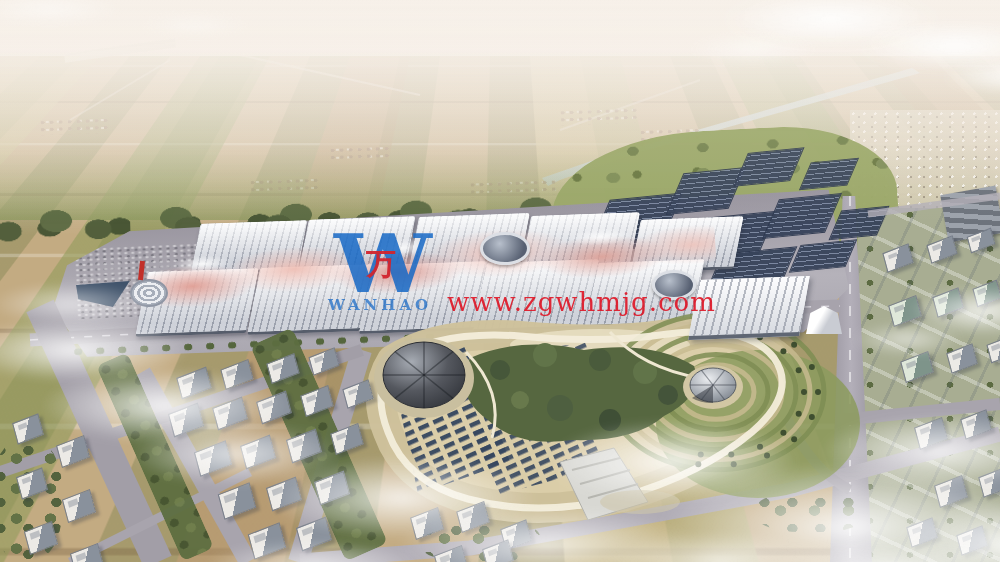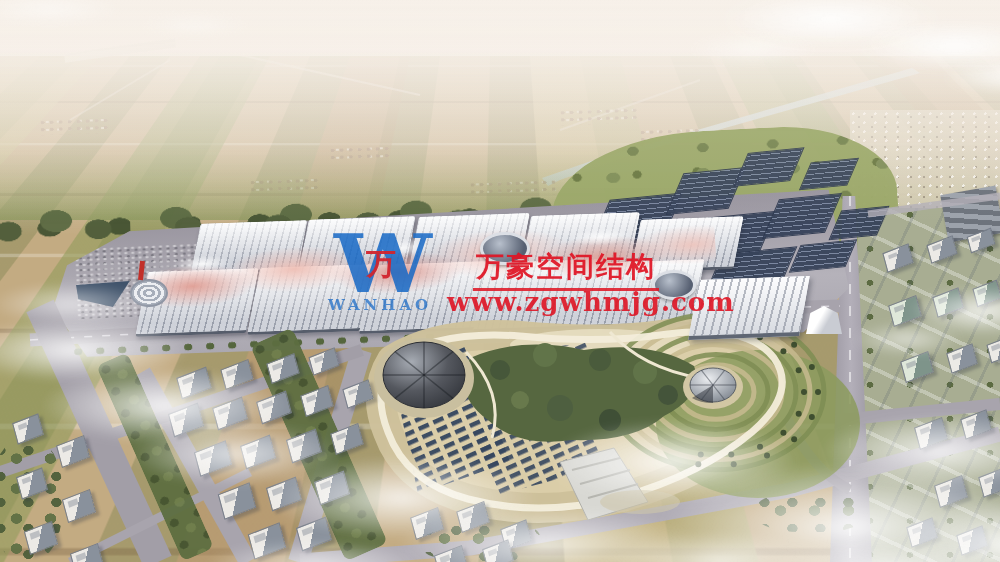--- a/index.html
+++ b/index.html
@@ -177,21 +177,21 @@
     color:#1769c6;opacity:.85;transform:scale(1.32,1.22);transform-origin:left top;}
   .logoE{position:absolute;left:32px;top:18px;font-weight:bold;font-size:30px;
     color:#d2242e;opacity:.95;font-family:"DejaVu Sans",sans-serif;}
   .logoT{position:absolute;left:-6px;top:70px;width:118px;font-family:"DejaVu Serif",serif;
     font-weight:bold;font-size:15px;letter-spacing:4px;color:#1769c6;opacity:.72;}
   .cname{position:absolute;left:473px;top:248px;display:inline-block;
     font-family:"DejaVu Sans",sans-serif;font-weight:bold;font-size:28px;
     letter-spacing:2px;color:#e01525;opacity:.93;
     border-bottom:3px solid rgba(224,21,37,.93);padding:0 3px 2px 3px;}
   .url{position:absolute;left:447px;top:287px;font-family:"DejaVu Serif",serif;
-    font-weight:bold;font-size:26px;letter-spacing:1px;color:#df1424;opacity:.9;}
+    font-weight:normal;font-size:26px;letter-spacing:1px;color:#df1424;opacity:.9;}
 
   .z3{z-index:3}.z8{z-index:8}.z10{z-index:10}
 </style>
 </head>
 <body>
 
 <div class="stage" id="stage">
   <div class="sky abs"></div>
   <div class="farm abs"></div>
   <div class="strip abs"></div>
@@ -335,21 +335,20 @@
   <div class="grove abs" style="left:-8px;top:440px;width:70px;height:120px;"></div>
   <div class="fronttrees abs"></div>
   <div class="warm abs"></div>
 
   <div class="watermark abs">
     <div class="logo">
       <span class="logoW">W</span>
       <span class="logoE">万</span>
       <span class="logoT">WANHAO</span>
     </div>
-    <div class="cname">万豪空间结构</div>
     <div class="url">www.zgwhmjg.com</div>
   </div>
 <div class="hall abs" style="left: 196px; top: 222px; width: 106px; height: 48px;"></div>
     <div class="hall abs" style="left: 304px; top: 218px; width: 106px; height: 50px;"></div>
     <div class="hall abs" style="left: 414px; top: 215px; width: 110px; height: 52px;"></div>
     <div class="hall abs" style="left: 526px; top: 214px; width: 108px; height: 54px;"></div>
     <div class="hall abs" style="left: 636px; top: 218px; width: 102px; height: 50px;"></div>
     <div class="hall abs" style="left: 142px; top: 270px; width: 110px; height: 62px;"></div>
     <div class="hall abs" style="left: 254px; top: 266px; width: 112px; height: 64px;"></div>
     <div class="hall abs" style="left: 366px; top: 263px; width: 114px; height: 66px;"></div>

